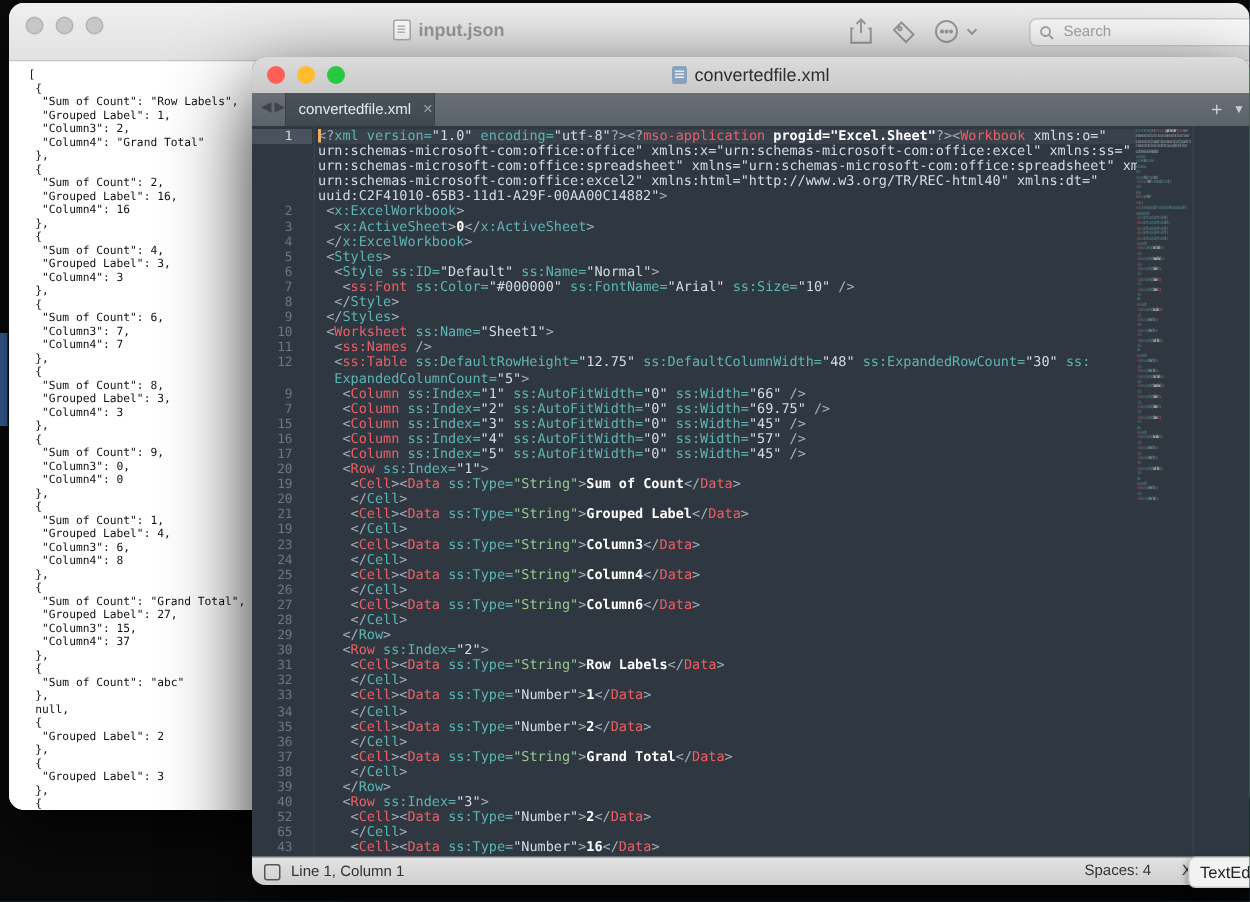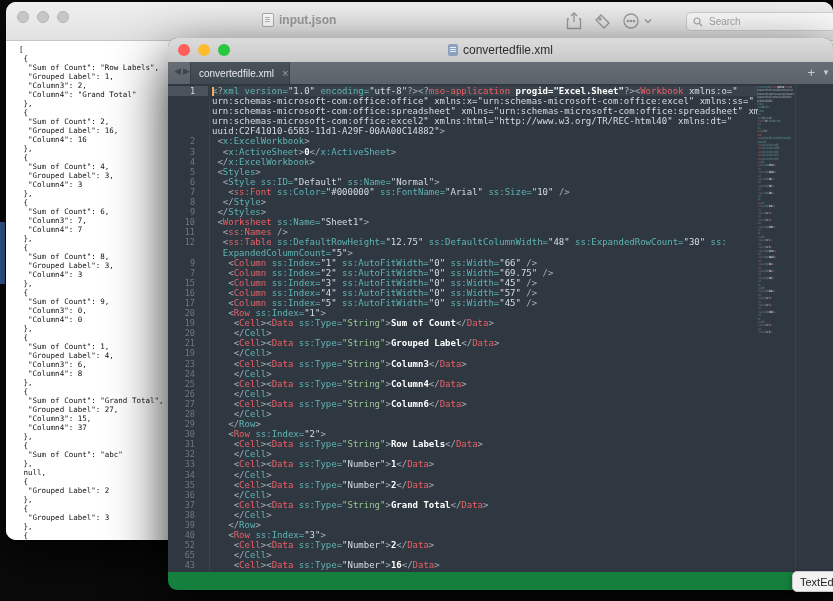--- a/index.html
+++ b/index.html
@@ -229,18 +229,26 @@
           <div class="gl">43</div>
         </div>
       <div id="gutter-border"></div>
       <div id="code"><div class="row active"><span class="caret"></span><span class="tk-g">&lt;?</span><span class="tk-t">xml</span><span class="tk-w"> </span><span class="tk-t">version=</span><span class="tk-w">"1.0"</span><span class="tk-w"> </span><span class="tk-t">encoding=</span><span class="tk-w">"utf-8"</span><span class="tk-g">?&gt;&lt;?</span><span class="tk-r">mso-application</span><span class="tk-w"> </span><span class="tk-b">progid="Excel.Sheet"</span><span class="tk-g">?&gt;&lt;</span><span class="tk-r">Workbook</span><span class="tk-w"> xmlns:o="</span></div><div class="row"><span class="tk-w">urn:schemas-microsoft-com:office:office" xmlns:x="urn:schemas-microsoft-com:office:excel" xmlns:ss="</span></div><div class="row"><span class="tk-w">urn:schemas-microsoft-com:office:spreadsheet" xmlns="urn:schemas-microsoft-com:office:spreadsheet" xmlns:x2="</span></div><div class="row"><span class="tk-w">urn:schemas-microsoft-com:office:excel2" xmlns:html="http://www.w3.org/TR/REC-html40" xmlns:dt="</span></div><div class="row"><span class="tk-w">uuid:C2F41010-65B3-11d1-A29F-00AA00C14882"</span><span class="tk-g">&gt;</span></div><div class="row"><span class="tk-w"> </span><span class="tk-g">&lt;</span><span class="tk-t">x:ExcelWorkbook</span><span class="tk-g">&gt;</span></div><div class="row"><span class="tk-w">  </span><span class="tk-g">&lt;</span><span class="tk-t">x:ActiveSheet</span><span class="tk-g">&gt;</span><span class="tk-b">0</span><span class="tk-g">&lt;/</span><span class="tk-t">x:ActiveSheet</span><span class="tk-g">&gt;</span></div><div class="row"><span class="tk-w"> </span><span class="tk-g">&lt;/</span><span class="tk-t">x:ExcelWorkbook</span><span class="tk-g">&gt;</span></div><div class="row"><span class="tk-w"> </span><span class="tk-g">&lt;</span><span class="tk-t">Styles</span><span class="tk-g">&gt;</span></div><div class="row"><span class="tk-w">  </span><span class="tk-g">&lt;</span><span class="tk-t">Style</span><span class="tk-w"> </span><span class="tk-t">ss:ID=</span><span class="tk-w">"Default"</span><span class="tk-w"> </span><span class="tk-t">ss:Name=</span><span class="tk-w">"Normal"</span><span class="tk-g">&gt;</span></div><div class="row"><span class="tk-w">   </span><span class="tk-g">&lt;</span><span class="tk-r">ss:Font</span><span class="tk-w"> </span><span class="tk-t">ss:Color=</span><span class="tk-w">"#000000"</span><span class="tk-w"> </span><span class="tk-t">ss:FontName=</span><span class="tk-w">"Arial"</span><span class="tk-w"> </span><span class="tk-t">ss:Size=</span><span class="tk-w">"10"</span><span class="tk-g"> /&gt;</span></div><div class="row"><span class="tk-w">  </span><span class="tk-g">&lt;/</span><span class="tk-t">Style</span><span class="tk-g">&gt;</span></div><div class="row"><span class="tk-w"> </span><span class="tk-g">&lt;/</span><span class="tk-t">Styles</span><span class="tk-g">&gt;</span></div><div class="row"><span class="tk-w"> </span><span class="tk-g">&lt;</span><span class="tk-r">Worksheet</span><span class="tk-w"> </span><span class="tk-t">ss:Name=</span><span class="tk-w">"Sheet1"</span><span class="tk-g">&gt;</span></div><div class="row"><span class="tk-w">  </span><span class="tk-g">&lt;</span><span class="tk-r">ss:Names</span><span class="tk-g"> /&gt;</span></div><div class="row"><span class="tk-w">  </span><span class="tk-g">&lt;</span><span class="tk-r">ss:Table</span><span class="tk-w"> </span><span class="tk-t">ss:DefaultRowHeight=</span><span class="tk-w">"12.75"</span><span class="tk-w"> </span><span class="tk-t">ss:DefaultColumnWidth=</span><span class="tk-w">"48"</span><span class="tk-w"> </span><span class="tk-t">ss:ExpandedRowCount=</span><span class="tk-w">"30"</span><span class="tk-w"> </span><span class="tk-t">ss:</span></div><div class="row"><span class="tk-w">  </span><span class="tk-t">ExpandedColumnCount=</span><span class="tk-w">"5"</span><span class="tk-g">&gt;</span></div><div class="row"><span class="tk-w">   </span><span class="tk-g">&lt;</span><span class="tk-r">Column</span><span class="tk-w"> </span><span class="tk-t">ss:Index=</span><span class="tk-w">"1"</span><span class="tk-w"> </span><span class="tk-t">ss:AutoFitWidth=</span><span class="tk-w">"0"</span><span class="tk-w"> </span><span class="tk-t">ss:Width=</span><span class="tk-w">"66"</span><span class="tk-g"> /&gt;</span></div><div class="row"><span class="tk-w">   </span><span class="tk-g">&lt;</span><span class="tk-r">Column</span><span class="tk-w"> </span><span class="tk-t">ss:Index=</span><span class="tk-w">"2"</span><span class="tk-w"> </span><span class="tk-t">ss:AutoFitWidth=</span><span class="tk-w">"0"</span><span class="tk-w"> </span><span class="tk-t">ss:Width=</span><span class="tk-w">"69.75"</span><span class="tk-g"> /&gt;</span></div><div class="row"><span class="tk-w">   </span><span class="tk-g">&lt;</span><span class="tk-r">Column</span><span class="tk-w"> </span><span class="tk-t">ss:Index=</span><span class="tk-w">"3"</span><span class="tk-w"> </span><span class="tk-t">ss:AutoFitWidth=</span><span class="tk-w">"0"</span><span class="tk-w"> </span><span class="tk-t">ss:Width=</span><span class="tk-w">"45"</span><span class="tk-g"> /&gt;</span></div><div class="row"><span class="tk-w">   </span><span class="tk-g">&lt;</span><span class="tk-r">Column</span><span class="tk-w"> </span><span class="tk-t">ss:Index=</span><span class="tk-w">"4"</span><span class="tk-w"> </span><span class="tk-t">ss:AutoFitWidth=</span><span class="tk-w">"0"</span><span class="tk-w"> </span><span class="tk-t">ss:Width=</span><span class="tk-w">"57"</span><span class="tk-g"> /&gt;</span></div><div class="row"><span class="tk-w">   </span><span class="tk-g">&lt;</span><span class="tk-r">Column</span><span class="tk-w"> </span><span class="tk-t">ss:Index=</span><span class="tk-w">"5"</span><span class="tk-w"> </span><span class="tk-t">ss:AutoFitWidth=</span><span class="tk-w">"0"</span><span class="tk-w"> </span><span class="tk-t">ss:Width=</span><span class="tk-w">"45"</span><span class="tk-g"> /&gt;</span></div><div class="row"><span class="tk-w">   </span><span class="tk-g">&lt;</span><span class="tk-r">Row</span><span class="tk-w"> </span><span class="tk-t">ss:Index=</span><span class="tk-w">"1"</span><span class="tk-g">&gt;</span></div><div class="row"><span class="tk-w">    </span><span class="tk-g">&lt;</span><span class="tk-r">Cell</span><span class="tk-g">&gt;&lt;</span><span class="tk-r">Data</span><span class="tk-w"> </span><span class="tk-t">ss:Type=</span><span class="tk-s">"String"</span><span class="tk-g">&gt;</span><span class="tk-b">Sum of Count</span><span class="tk-g">&lt;/</span><span class="tk-r">Data</span><span class="tk-g">&gt;</span></div><div class="row"><span class="tk-w">    </span><span class="tk-g">&lt;/</span><span class="tk-t">Cell</span><span class="tk-g">&gt;</span></div><div class="row"><span class="tk-w">    </span><span class="tk-g">&lt;</span><span class="tk-r">Cell</span><span class="tk-g">&gt;&lt;</span><span class="tk-r">Data</span><span class="tk-w"> </span><span class="tk-t">ss:Type=</span><span class="tk-s">"String"</span><span class="tk-g">&gt;</span><span class="tk-b">Grouped Label</span><span class="tk-g">&lt;/</span><span class="tk-r">Data</span><span class="tk-g">&gt;</span></div><div class="row"><span class="tk-w">    </span><span class="tk-g">&lt;/</span><span class="tk-t">Cell</span><span class="tk-g">&gt;</span></div><div class="row"><span class="tk-w">    </span><span class="tk-g">&lt;</span><span class="tk-r">Cell</span><span class="tk-g">&gt;&lt;</span><span class="tk-r">Data</span><span class="tk-w"> </span><span class="tk-t">ss:Type=</span><span class="tk-s">"String"</span><span class="tk-g">&gt;</span><span class="tk-b">Column3</span><span class="tk-g">&lt;/</span><span class="tk-r">Data</span><span class="tk-g">&gt;</span></div><div class="row"><span class="tk-w">    </span><span class="tk-g">&lt;/</span><span class="tk-t">Cell</span><span class="tk-g">&gt;</span></div><div class="row"><span class="tk-w">    </span><span class="tk-g">&lt;</span><span class="tk-r">Cell</span><span class="tk-g">&gt;&lt;</span><span class="tk-r">Data</span><span class="tk-w"> </span><span class="tk-t">ss:Type=</span><span class="tk-s">"String"</span><span class="tk-g">&gt;</span><span class="tk-b">Column4</span><span class="tk-g">&lt;/</span><span class="tk-r">Data</span><span class="tk-g">&gt;</span></div><div class="row"><span class="tk-w">    </span><span class="tk-g">&lt;/</span><span class="tk-t">Cell</span><span class="tk-g">&gt;</span></div><div class="row"><span class="tk-w">    </span><span class="tk-g">&lt;</span><span class="tk-r">Cell</span><span class="tk-g">&gt;&lt;</span><span class="tk-r">Data</span><span class="tk-w"> </span><span class="tk-t">ss:Type=</span><span class="tk-s">"String"</span><span class="tk-g">&gt;</span><span class="tk-b">Column6</span><span class="tk-g">&lt;/</span><span class="tk-r">Data</span><span class="tk-g">&gt;</span></div><div class="row"><span class="tk-w">    </span><span class="tk-g">&lt;/</span><span class="tk-t">Cell</span><span class="tk-g">&gt;</span></div><div class="row"><span class="tk-w">   </span><span class="tk-g">&lt;/</span><span class="tk-t">Row</span><span class="tk-g">&gt;</span></div><div class="row"><span class="tk-w">   </span><span class="tk-g">&lt;</span><span class="tk-r">Row</span><span class="tk-w"> </span><span class="tk-t">ss:Index=</span><span class="tk-w">"2"</span><span class="tk-g">&gt;</span></div><div class="row"><span class="tk-w">    </span><span class="tk-g">&lt;</span><span class="tk-r">Cell</span><span class="tk-g">&gt;&lt;</span><span class="tk-r">Data</span><span class="tk-w"> </span><span class="tk-t">ss:Type=</span><span class="tk-s">"String"</span><span class="tk-g">&gt;</span><span class="tk-b">Row Labels</span><span class="tk-g">&lt;/</span><span class="tk-r">Data</span><span class="tk-g">&gt;</span></div><div class="row"><span class="tk-w">    </span><span class="tk-g">&lt;/</span><span class="tk-t">Cell</span><span class="tk-g">&gt;</span></div><div class="row"><span class="tk-w">    </span><span class="tk-g">&lt;</span><span class="tk-r">Cell</span><span class="tk-g">&gt;&lt;</span><span class="tk-r">Data</span><span class="tk-w"> </span><span class="tk-t">ss:Type=</span><span class="tk-w">"Number"</span><span class="tk-g">&gt;</span><span class="tk-b">1</span><span class="tk-g">&lt;/</span><span class="tk-r">Data</span><span class="tk-g">&gt;</span></div><div class="row"><span class="tk-w">    </span><span class="tk-g">&lt;/</span><span class="tk-t">Cell</span><span class="tk-g">&gt;</span></div><div class="row"><span class="tk-w">    </span><span class="tk-g">&lt;</span><span class="tk-r">Cell</span><span class="tk-g">&gt;&lt;</span><span class="tk-r">Data</span><span class="tk-w"> </span><span class="tk-t">ss:Type=</span><span class="tk-w">"Number"</span><span class="tk-g">&gt;</span><span class="tk-b">2</span><span class="tk-g">&lt;/</span><span class="tk-r">Data</span><span class="tk-g">&gt;</span></div><div class="row"><span class="tk-w">    </span><span class="tk-g">&lt;/</span><span class="tk-t">Cell</span><span class="tk-g">&gt;</span></div><div class="row"><span class="tk-w">    </span><span class="tk-g">&lt;</span><span class="tk-r">Cell</span><span class="tk-g">&gt;&lt;</span><span class="tk-r">Data</span><span class="tk-w"> </span><span class="tk-t">ss:Type=</span><span class="tk-s">"String"</span><span class="tk-g">&gt;</span><span class="tk-b">Grand Total</span><span class="tk-g">&lt;/</span><span class="tk-r">Data</span><span class="tk-g">&gt;</span></div><div class="row"><span class="tk-w">    </span><span class="tk-g">&lt;/</span><span class="tk-t">Cell</span><span class="tk-g">&gt;</span></div><div class="row"><span class="tk-w">   </span><span class="tk-g">&lt;/</span><span class="tk-t">Row</span><span class="tk-g">&gt;</span></div><div class="row"><span class="tk-w">   </span><span class="tk-g">&lt;</span><span class="tk-r">Row</span><span class="tk-w"> </span><span class="tk-t">ss:Index=</span><span class="tk-w">"3"</span><span class="tk-g">&gt;</span></div><div class="row"><span class="tk-w">    </span><span class="tk-g">&lt;</span><span class="tk-r">Cell</span><span class="tk-g">&gt;&lt;</span><span class="tk-r">Data</span><span class="tk-w"> </span><span class="tk-t">ss:Type=</span><span class="tk-w">"Number"</span><span class="tk-g">&gt;</span><span class="tk-b">2</span><span class="tk-g">&lt;/</span><span class="tk-r">Data</span><span class="tk-g">&gt;</span></div><div class="row"><span class="tk-w">    </span><span class="tk-g">&lt;/</span><span class="tk-t">Cell</span><span class="tk-g">&gt;</span></div><div class="row"><span class="tk-w">    </span><span class="tk-g">&lt;</span><span class="tk-r">Cell</span><span class="tk-g">&gt;&lt;</span><span class="tk-r">Data</span><span class="tk-w"> </span><span class="tk-t">ss:Type=</span><span class="tk-w">"Number"</span><span class="tk-g">&gt;</span><span class="tk-b">16</span><span class="tk-g">&lt;/</span><span class="tk-r">Data</span><span class="tk-g">&gt;</span></div></div>
       <div id="minimap">
           <div id="minimap-inner"><div class="row active"><span class="tk-g">&lt;?</span><span class="tk-t">xml</span><span class="tk-w"> </span><span class="tk-t">version=</span><span class="tk-w">"1.0"</span><span class="tk-w"> </span><span class="tk-t">encoding=</span><span class="tk-w">"utf-8"</span><span class="tk-g">?&gt;&lt;?</span><span class="tk-r">mso-application</span><span class="tk-w"> </span><span class="tk-b">progid="Excel.Sheet"</span><span class="tk-g">?&gt;&lt;</span><span class="tk-r">Workbook</span><span class="tk-w"> xmlns:o="</span></div><div class="row"><span class="tk-w">urn:schemas-microsoft-com:office:office" xmlns:x="urn:schemas-microsoft-com:office:excel" xmlns:ss="</span></div><div class="row"><span class="tk-w">urn:schemas-microsoft-com:office:spreadsheet" xmlns="urn:schemas-microsoft-com:office:spreadsheet" xmlns:x2="</span></div><div class="row"><span class="tk-w">urn:schemas-microsoft-com:office:excel2" xmlns:html="http://www.w3.org/TR/REC-html40" xmlns:dt="</span></div><div class="row"><span class="tk-w">uuid:C2F41010-65B3-11d1-A29F-00AA00C14882"</span><span class="tk-g">&gt;</span></div><div class="row"><span class="tk-w"> </span><span class="tk-g">&lt;</span><span class="tk-t">x:ExcelWorkbook</span><span class="tk-g">&gt;</span></div><div class="row"><span class="tk-w">  </span><span class="tk-g">&lt;</span><span class="tk-t">x:ActiveSheet</span><span class="tk-g">&gt;</span><span class="tk-b">0</span><span class="tk-g">&lt;/</span><span class="tk-t">x:ActiveSheet</span><span class="tk-g">&gt;</span></div><div class="row"><span class="tk-w"> </span><span class="tk-g">&lt;/</span><span class="tk-t">x:ExcelWorkbook</span><span class="tk-g">&gt;</span></div><div class="row"><span class="tk-w"> </span><span class="tk-g">&lt;</span><span class="tk-t">Styles</span><span class="tk-g">&gt;</span></div><div class="row"><span class="tk-w">  </span><span class="tk-g">&lt;</span><span class="tk-t">Style</span><span class="tk-w"> </span><span class="tk-t">ss:ID=</span><span class="tk-w">"Default"</span><span class="tk-w"> </span><span class="tk-t">ss:Name=</span><span class="tk-w">"Normal"</span><span class="tk-g">&gt;</span></div><div class="row"><span class="tk-w">   </span><span class="tk-g">&lt;</span><span class="tk-r">ss:Font</span><span class="tk-w"> </span><span class="tk-t">ss:Color=</span><span class="tk-w">"#000000"</span><span class="tk-w"> </span><span class="tk-t">ss:FontName=</span><span class="tk-w">"Arial"</span><span class="tk-w"> </span><span class="tk-t">ss:Size=</span><span class="tk-w">"10"</span><span class="tk-g"> /&gt;</span></div><div class="row"><span class="tk-w">  </span><span class="tk-g">&lt;/</span><span class="tk-t">Style</span><span class="tk-g">&gt;</span></div><div class="row"><span class="tk-w"> </span><span class="tk-g">&lt;/</span><span class="tk-t">Styles</span><span class="tk-g">&gt;</span></div><div class="row"><span class="tk-w"> </span><span class="tk-g">&lt;</span><span class="tk-r">Worksheet</span><span class="tk-w"> </span><span class="tk-t">ss:Name=</span><span class="tk-w">"Sheet1"</span><span class="tk-g">&gt;</span></div><div class="row"><span class="tk-w">  </span><span class="tk-g">&lt;</span><span class="tk-r">ss:Names</span><span class="tk-g"> /&gt;</span></div><div class="row"><span class="tk-w">  </span><span class="tk-g">&lt;</span><span class="tk-r">ss:Table</span><span class="tk-w"> </span><span class="tk-t">ss:DefaultRowHeight=</span><span class="tk-w">"12.75"</span><span class="tk-w"> </span><span class="tk-t">ss:DefaultColumnWidth=</span><span class="tk-w">"48"</span><span class="tk-w"> </span><span class="tk-t">ss:ExpandedRowCount=</span><span class="tk-w">"30"</span><span class="tk-w"> </span><span class="tk-t">ss:</span></div><div class="row"><span class="tk-w">  </span><span class="tk-t">ExpandedColumnCount=</span><span class="tk-w">"5"</span><span class="tk-g">&gt;</span></div><div class="row"><span class="tk-w">   </span><span class="tk-g">&lt;</span><span class="tk-r">Column</span><span class="tk-w"> </span><span class="tk-t">ss:Index=</span><span class="tk-w">"1"</span><span class="tk-w"> </span><span class="tk-t">ss:AutoFitWidth=</span><span class="tk-w">"0"</span><span class="tk-w"> </span><span class="tk-t">ss:Width=</span><span class="tk-w">"66"</span><span class="tk-g"> /&gt;</span></div><div class="row"><span class="tk-w">   </span><span class="tk-g">&lt;</span><span class="tk-r">Column</span><span class="tk-w"> </span><span class="tk-t">ss:Index=</span><span class="tk-w">"2"</span><span class="tk-w"> </span><span class="tk-t">ss:AutoFitWidth=</span><span class="tk-w">"0"</span><span class="tk-w"> </span><span class="tk-t">ss:Width=</span><span class="tk-w">"69.75"</span><span class="tk-g"> /&gt;</span></div><div class="row"><span class="tk-w">   </span><span class="tk-g">&lt;</span><span class="tk-r">Column</span><span class="tk-w"> </span><span class="tk-t">ss:Index=</span><span class="tk-w">"3"</span><span class="tk-w"> </span><span class="tk-t">ss:AutoFitWidth=</span><span class="tk-w">"0"</span><span class="tk-w"> </span><span class="tk-t">ss:Width=</span><span class="tk-w">"45"</span><span class="tk-g"> /&gt;</span></div><div class="row"><span class="tk-w">   </span><span class="tk-g">&lt;</span><span class="tk-r">Column</span><span class="tk-w"> </span><span class="tk-t">ss:Index=</span><span class="tk-w">"4"</span><span class="tk-w"> </span><span class="tk-t">ss:AutoFitWidth=</span><span class="tk-w">"0"</span><span class="tk-w"> </span><span class="tk-t">ss:Width=</span><span class="tk-w">"57"</span><span class="tk-g"> /&gt;</span></div><div class="row"><span class="tk-w">   </span><span class="tk-g">&lt;</span><span class="tk-r">Column</span><span class="tk-w"> </span><span class="tk-t">ss:Index=</span><span class="tk-w">"5"</span><span class="tk-w"> </span><span class="tk-t">ss:AutoFitWidth=</span><span class="tk-w">"0"</span><span class="tk-w"> </span><span class="tk-t">ss:Width=</span><span class="tk-w">"45"</span><span class="tk-g"> /&gt;</span></div><div class="row"><span class="tk-w">   </span><span class="tk-g">&lt;</span><span class="tk-r">Row</span><span class="tk-w"> </span><span class="tk-t">ss:Index=</span><span class="tk-w">"1"</span><span class="tk-g">&gt;</span></div><div class="row"><span class="tk-w">    </span><span class="tk-g">&lt;</span><span class="tk-r">Cell</span><span class="tk-g">&gt;&lt;</span><span class="tk-r">Data</span><span class="tk-w"> </span><span class="tk-t">ss:Type=</span><span class="tk-s">"String"</span><span class="tk-g">&gt;</span><span class="tk-b">Sum of Count</span><span class="tk-g">&lt;/</span><span class="tk-r">Data</span><span class="tk-g">&gt;</span></div><div class="row"><span class="tk-w">    </span><span class="tk-g">&lt;/</span><span class="tk-t">Cell</span><span class="tk-g">&gt;</span></div><div class="row"><span class="tk-w">    </span><span class="tk-g">&lt;</span><span class="tk-r">Cell</span><span class="tk-g">&gt;&lt;</span><span class="tk-r">Data</span><span class="tk-w"> </span><span class="tk-t">ss:Type=</span><span class="tk-s">"String"</span><span class="tk-g">&gt;</span><span class="tk-b">Grouped Label</span><span class="tk-g">&lt;/</span><span class="tk-r">Data</span><span class="tk-g">&gt;</span></div><div class="row"><span class="tk-w">    </span><span class="tk-g">&lt;/</span><span class="tk-t">Cell</span><span class="tk-g">&gt;</span></div><div class="row"><span class="tk-w">    </span><span class="tk-g">&lt;</span><span class="tk-r">Cell</span><span class="tk-g">&gt;&lt;</span><span class="tk-r">Data</span><span class="tk-w"> </span><span class="tk-t">ss:Type=</span><span class="tk-s">"String"</span><span class="tk-g">&gt;</span><span class="tk-b">Column3</span><span class="tk-g">&lt;/</span><span class="tk-r">Data</span><span class="tk-g">&gt;</span></div><div class="row"><span class="tk-w">    </span><span class="tk-g">&lt;/</span><span class="tk-t">Cell</span><span class="tk-g">&gt;</span></div><div class="row"><span class="tk-w">    </span><span class="tk-g">&lt;</span><span class="tk-r">Cell</span><span class="tk-g">&gt;&lt;</span><span class="tk-r">Data</span><span class="tk-w"> </span><span class="tk-t">ss:Type=</span><span class="tk-s">"String"</span><span class="tk-g">&gt;</span><span class="tk-b">Column4</span><span class="tk-g">&lt;/</span><span class="tk-r">Data</span><span class="tk-g">&gt;</span></div><div class="row"><span class="tk-w">    </span><span class="tk-g">&lt;/</span><span class="tk-t">Cell</span><span class="tk-g">&gt;</span></div><div class="row"><span class="tk-w">    </span><span class="tk-g">&lt;</span><span class="tk-r">Cell</span><span class="tk-g">&gt;&lt;</span><span class="tk-r">Data</span><span class="tk-w"> </span><span class="tk-t">ss:Type=</span><span class="tk-s">"String"</span><span class="tk-g">&gt;</span><span class="tk-b">Column6</span><span class="tk-g">&lt;/</span><span class="tk-r">Data</span><span class="tk-g">&gt;</span></div><div class="row"><span class="tk-w">    </span><span class="tk-g">&lt;/</span><span class="tk-t">Cell</span><span class="tk-g">&gt;</span></div><div class="row"><span class="tk-w">   </span><span class="tk-g">&lt;/</span><span class="tk-t">Row</span><span class="tk-g">&gt;</span></div><div class="row"><span class="tk-w">   </span><span class="tk-g">&lt;</span><span class="tk-r">Row</span><span class="tk-w"> </span><span class="tk-t">ss:Index=</span><span class="tk-w">"2"</span><span class="tk-g">&gt;</span></div><div class="row"><span class="tk-w">    </span><span class="tk-g">&lt;</span><span class="tk-r">Cell</span><span class="tk-g">&gt;&lt;</span><span class="tk-r">Data</span><span class="tk-w"> </span><span class="tk-t">ss:Type=</span><span class="tk-s">"String"</span><span class="tk-g">&gt;</span><span class="tk-b">Row Labels</span><span class="tk-g">&lt;/</span><span class="tk-r">Data</span><span class="tk-g">&gt;</span></div><div class="row"><span class="tk-w">    </span><span class="tk-g">&lt;/</span><span class="tk-t">Cell</span><span class="tk-g">&gt;</span></div><div class="row"><span class="tk-w">    </span><span class="tk-g">&lt;</span><span class="tk-r">Cell</span><span class="tk-g">&gt;&lt;</span><span class="tk-r">Data</span><span class="tk-w"> </span><span class="tk-t">ss:Type=</span><span class="tk-w">"Number"</span><span class="tk-g">&gt;</span><span class="tk-b">1</span><span class="tk-g">&lt;/</span><span class="tk-r">Data</span><span class="tk-g">&gt;</span></div><div class="row"><span class="tk-w">    </span><span class="tk-g">&lt;/</span><span class="tk-t">Cell</span><span class="tk-g">&gt;</span></div><div class="row"><span class="tk-w">    </span><span class="tk-g">&lt;</span><span class="tk-r">Cell</span><span class="tk-g">&gt;&lt;</span><span class="tk-r">Data</span><span class="tk-w"> </span><span class="tk-t">ss:Type=</span><span class="tk-w">"Number"</span><span class="tk-g">&gt;</span><span class="tk-b">2</span><span class="tk-g">&lt;/</span><span class="tk-r">Data</span><span class="tk-g">&gt;</span></div><div class="row"><span class="tk-w">    </span><span class="tk-g">&lt;/</span><span class="tk-t">Cell</span><span class="tk-g">&gt;</span></div><div class="row"><span class="tk-w">    </span><span class="tk-g">&lt;</span><span class="tk-r">Cell</span><span class="tk-g">&gt;&lt;</span><span class="tk-r">Data</span><span class="tk-w"> </span><span class="tk-t">ss:Type=</span><span class="tk-s">"String"</span><span class="tk-g">&gt;</span><span class="tk-b">Grand Total</span><span class="tk-g">&lt;/</span><span class="tk-r">Data</span><span class="tk-g">&gt;</span></div><div class="row"><span class="tk-w">    </span><span class="tk-g">&lt;/</span><span class="tk-t">Cell</span><span class="tk-g">&gt;</span></div><div class="row"><span class="tk-w">   </span><span class="tk-g">&lt;/</span><span class="tk-t">Row</span><span class="tk-g">&gt;</span></div><div class="row"><span class="tk-w">   </span><span class="tk-g">&lt;</span><span class="tk-r">Row</span><span class="tk-w"> </span><span class="tk-t">ss:Index=</span><span class="tk-w">"3"</span><span class="tk-g">&gt;</span></div><div class="row"><span class="tk-w">    </span><span class="tk-g">&lt;</span><span class="tk-r">Cell</span><span class="tk-g">&gt;&lt;</span><span class="tk-r">Data</span><span class="tk-w"> </span><span class="tk-t">ss:Type=</span><span class="tk-w">"Number"</span><span class="tk-g">&gt;</span><span class="tk-b">2</span><span class="tk-g">&lt;/</span><span class="tk-r">Data</span><span class="tk-g">&gt;</span></div><div class="row"><span class="tk-w">    </span><span class="tk-g">&lt;/</span><span class="tk-t">Cell</span><span class="tk-g">&gt;</span></div><div class="row"><span class="tk-w">    </span><span class="tk-g">&lt;</span><span class="tk-r">Cell</span><span class="tk-g">&gt;&lt;</span><span class="tk-r">Data</span><span class="tk-w"> </span><span class="tk-t">ss:Type=</span><span class="tk-w">"Number"</span><span class="tk-g">&gt;</span><span class="tk-b">16</span><span class="tk-g">&lt;/</span><span class="tk-r">Data</span><span class="tk-g">&gt;</span></div><div class="row"><span class="tk-w">    </span><span class="tk-g">&lt;</span><span class="tk-r">Cell</span><span class="tk-g">&gt;&lt;</span><span class="tk-r">Data</span><span class="tk-w"> </span><span class="tk-t">ss:Type=</span><span class="tk-s">"String"</span><span class="tk-g">&gt;</span><span class="tk-b">Sum of Count</span><span class="tk-g">&lt;/</span><span class="tk-r">Data</span><span class="tk-g">&gt;</span></div><div class="row"><span class="tk-w">    </span><span class="tk-g">&lt;/</span><span class="tk-t">Cell</span><span class="tk-g">&gt;</span></div><div class="row"><span class="tk-w">    </span><span class="tk-g">&lt;</span><span class="tk-r">Cell</span><span class="tk-g">&gt;&lt;</span><span class="tk-r">Data</span><span class="tk-w"> </span><span class="tk-t">ss:Type=</span><span class="tk-s">"String"</span><span class="tk-g">&gt;</span><span class="tk-b">Grouped Label</span><span class="tk-g">&lt;/</span><span class="tk-r">Data</span><span class="tk-g">&gt;</span></div><div class="row"><span class="tk-w">    </span><span class="tk-g">&lt;/</span><span class="tk-t">Cell</span><span class="tk-g">&gt;</span></div><div class="row"><span class="tk-w">    </span><span class="tk-g">&lt;</span><span class="tk-r">Cell</span><span class="tk-g">&gt;&lt;</span><span class="tk-r">Data</span><span class="tk-w"> </span><span class="tk-t">ss:Type=</span><span class="tk-s">"String"</span><span class="tk-g">&gt;</span><span class="tk-b">Column3</span><span class="tk-g">&lt;/</span><span class="tk-r">Data</span><span class="tk-g">&gt;</span></div><div class="row"><span class="tk-w">    </span><span class="tk-g">&lt;/</span><span class="tk-t">Cell</span><span class="tk-g">&gt;</span></div><div class="row"><span class="tk-w">    </span><span class="tk-g">&lt;</span><span class="tk-r">Cell</span><span class="tk-g">&gt;&lt;</span><span class="tk-r">Data</span><span class="tk-w"> </span><span class="tk-t">ss:Type=</span><span class="tk-s">"String"</span><span class="tk-g">&gt;</span><span class="tk-b">Column4</span><span class="tk-g">&lt;/</span><span class="tk-r">Data</span><span class="tk-g">&gt;</span></div><div class="row"><span class="tk-w">    </span><span class="tk-g">&lt;/</span><span class="tk-t">Cell</span><span class="tk-g">&gt;</span></div><div class="row"><span class="tk-w">    </span><span class="tk-g">&lt;</span><span class="tk-r">Cell</span><span class="tk-g">&gt;&lt;</span><span class="tk-r">Data</span><span class="tk-w"> </span><span class="tk-t">ss:Type=</span><span class="tk-s">"String"</span><span class="tk-g">&gt;</span><span class="tk-b">Column6</span><span class="tk-g">&lt;/</span><span class="tk-r">Data</span><span class="tk-g">&gt;</span></div><div class="row"><span class="tk-w">    </span><span class="tk-g">&lt;/</span><span class="tk-t">Cell</span><span class="tk-g">&gt;</span></div><div class="row"><span class="tk-w">   </span><span class="tk-g">&lt;/</span><span class="tk-t">Row</span><span class="tk-g">&gt;</span></div><div class="row"><span class="tk-w">   </span><span class="tk-g">&lt;</span><span class="tk-r">Row</span><span class="tk-w"> </span><span class="tk-t">ss:Index=</span><span class="tk-w">"2"</span><span class="tk-g">&gt;</span></div><div class="row"><span class="tk-w">    </span><span class="tk-g">&lt;</span><span class="tk-r">Cell</span><span class="tk-g">&gt;&lt;</span><span class="tk-r">Data</span><span class="tk-w"> </span><span class="tk-t">ss:Type=</span><span class="tk-s">"String"</span><span class="tk-g">&gt;</span><span class="tk-b">Row Labels</span><span class="tk-g">&lt;/</span><span class="tk-r">Data</span><span class="tk-g">&gt;</span></div><div class="row"><span class="tk-w">    </span><span class="tk-g">&lt;/</span><span class="tk-t">Cell</span><span class="tk-g">&gt;</span></div><div class="row"><span class="tk-w">    </span><span class="tk-g">&lt;</span><span class="tk-r">Cell</span><span class="tk-g">&gt;&lt;</span><span class="tk-r">Data</span><span class="tk-w"> </span><span class="tk-t">ss:Type=</span><span class="tk-w">"Number"</span><span class="tk-g">&gt;</span><span class="tk-b">1</span><span class="tk-g">&lt;/</span><span class="tk-r">Data</span><span class="tk-g">&gt;</span></div><div class="row"><span class="tk-w">    </span><span class="tk-g">&lt;/</span><span class="tk-t">Cell</span><span class="tk-g">&gt;</span></div><div class="row"><span class="tk-w">    </span><span class="tk-g">&lt;</span><span class="tk-r">Cell</span><span class="tk-g">&gt;&lt;</span><span class="tk-r">Data</span><span class="tk-w"> </span><span class="tk-t">ss:Type=</span><span class="tk-w">"Number"</span><span class="tk-g">&gt;</span><span class="tk-b">2</span><span class="tk-g">&lt;/</span><span class="tk-r">Data</span><span class="tk-g">&gt;</span></div><div class="row"><span class="tk-w">    </span><span class="tk-g">&lt;/</span><span class="tk-t">Cell</span><span class="tk-g">&gt;</span></div><div class="row"><span class="tk-w">    </span><span class="tk-g">&lt;</span><span class="tk-r">Cell</span><span class="tk-g">&gt;&lt;</span><span class="tk-r">Data</span><span class="tk-w"> </span><span class="tk-t">ss:Type=</span><span class="tk-s">"String"</span><span class="tk-g">&gt;</span><span class="tk-b">Grand Total</span><span class="tk-g">&lt;/</span><span class="tk-r">Data</span><span class="tk-g">&gt;</span></div><div class="row"><span class="tk-w">    </span><span class="tk-g">&lt;/</span><span class="tk-t">Cell</span><span class="tk-g">&gt;</span></div><div class="row"><span class="tk-w">   </span><span class="tk-g">&lt;/</span><span class="tk-t">Row</span><span class="tk-g">&gt;</span></div><div class="row"><span class="tk-w">   </span><span class="tk-g">&lt;</span><span class="tk-r">Row</span><span class="tk-w"> </span><span class="tk-t">ss:Index=</span><span class="tk-w">"3"</span><span class="tk-g">&gt;</span></div><div class="row"><span class="tk-w">    </span><span class="tk-g">&lt;</span><span class="tk-r">Cell</span><span class="tk-g">&gt;&lt;</span><span class="tk-r">Data</span><span class="tk-w"> </span><span class="tk-t">ss:Type=</span><span class="tk-w">"Number"</span><span class="tk-g">&gt;</span><span class="tk-b">2</span><span class="tk-g">&lt;/</span><span class="tk-r">Data</span><span class="tk-g">&gt;</span></div><div class="row"><span class="tk-w">    </span><span class="tk-g">&lt;/</span><span class="tk-t">Cell</span><span class="tk-g">&gt;</span></div><div class="row"><span class="tk-w">    </span><span class="tk-g">&lt;</span><span class="tk-r">Cell</span><span class="tk-g">&gt;&lt;</span><span class="tk-r">Data</span><span class="tk-w"> </span><span class="tk-t">ss:Type=</span><span class="tk-w">"Number"</span><span class="tk-g">&gt;</span><span class="tk-b">16</span><span class="tk-g">&lt;/</span><span class="tk-r">Data</span><span class="tk-g">&gt;</span></div></div>
         </div>
       <div id="mm-border"></div>
     </div>
 
+    <div id="st-statusbar">
+      <span id="sb-icon"></span>
+      <span>Line 1, Column 1</span>
+      <div id="sb-right">
+        <span id="sb-spaces">Spaces: 4</span>
+        <span id="sb-syntax">XML</span>
+      </div>
+    </div>
   </div>
 
   <div id="tooltip">
     <span>TextEdit</span>
   </div>
 </div>
 
 </body></html>

